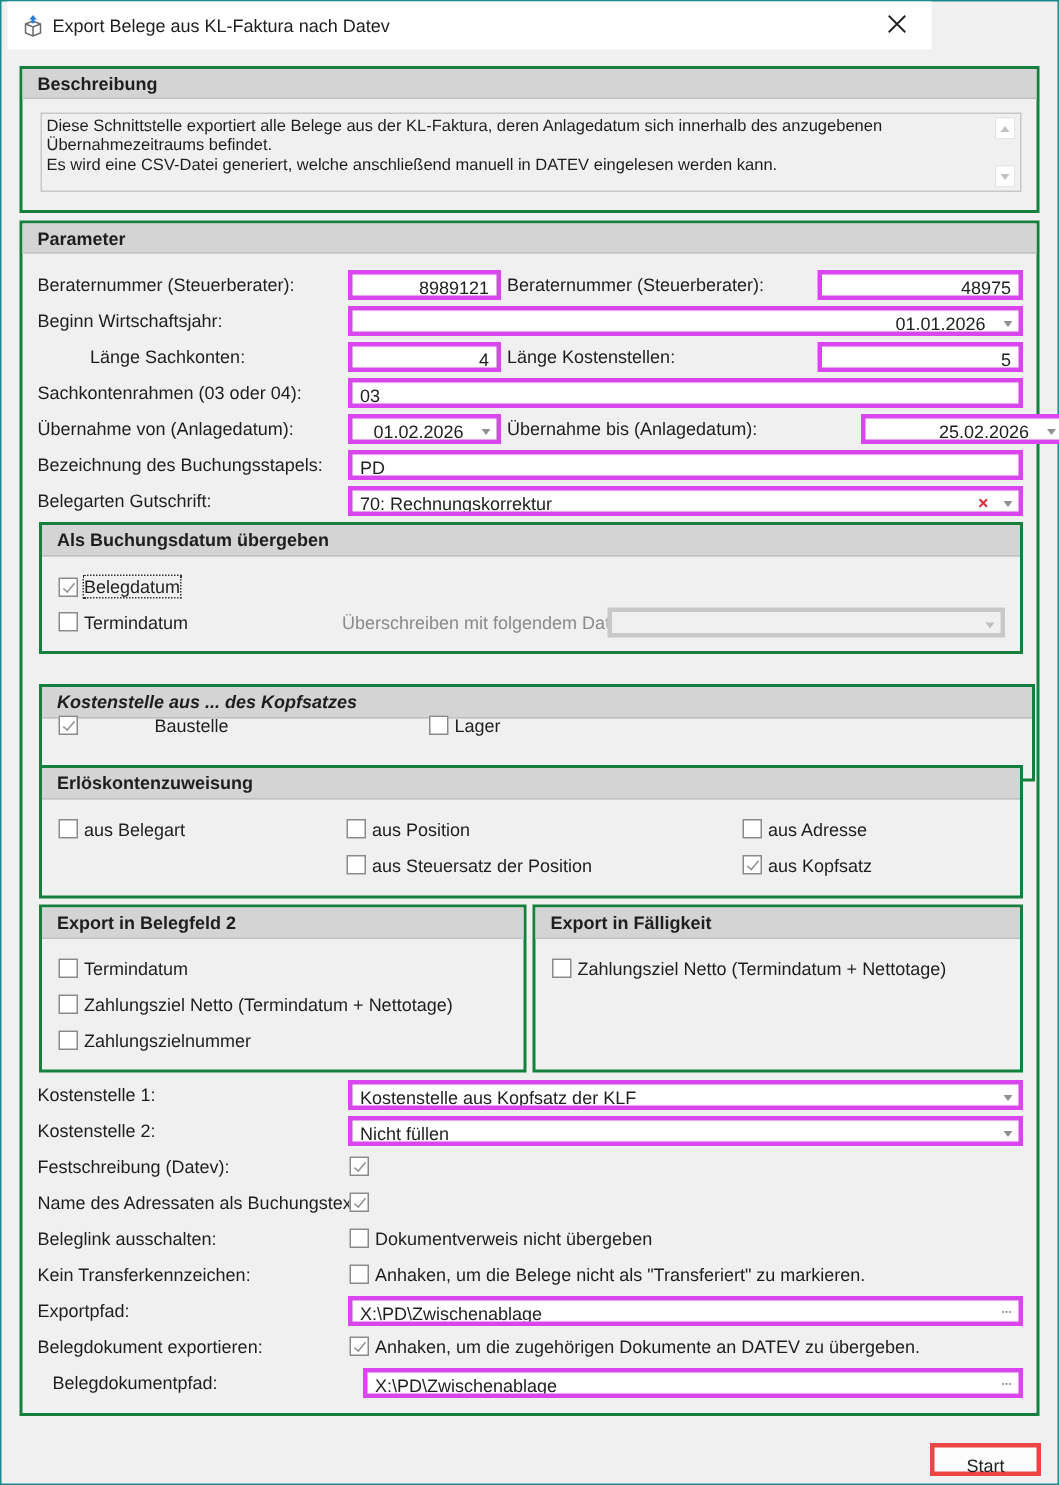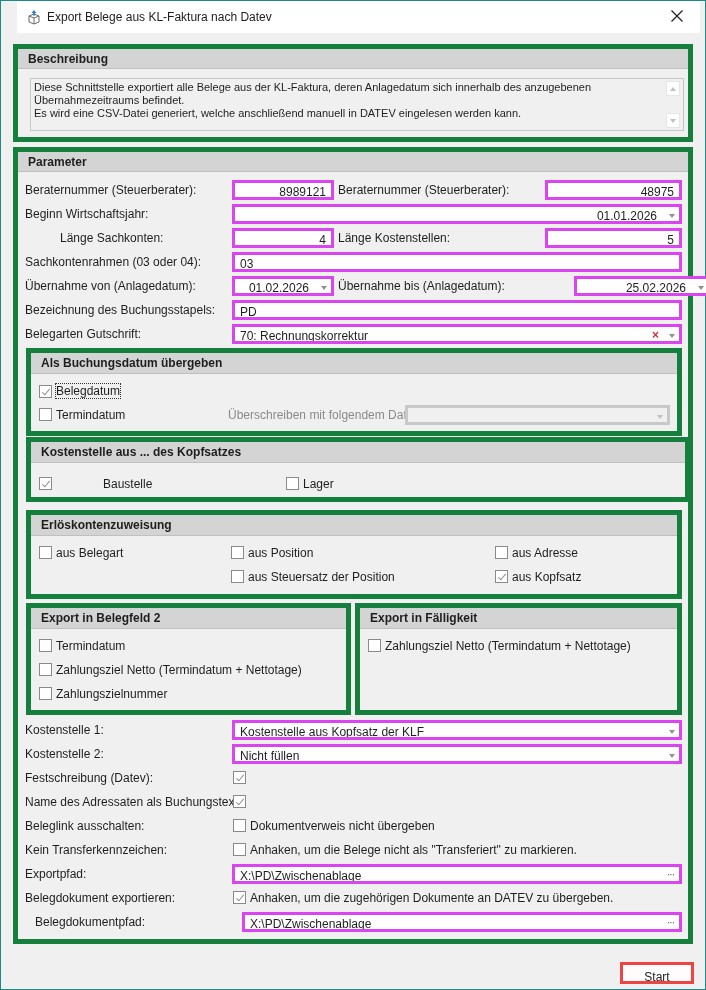--- a/index.html
+++ b/index.html
@@ -1,23 +1,23 @@
 <!DOCTYPE html>
 <html><head>
 <meta charset="utf-8">
 <style>
 * { box-sizing: border-box; margin: 0; padding: 0; }
 html, body { width: 706px; height: 990px; background: #f0f0f0; overflow: hidden; }
 body { font-family: "Liberation Sans", sans-serif; font-size: 12px; color: #1e1e1e; position: relative; }
 .window { position: absolute; left: 0; top: 0; width: 706px; height: 990px; border: 1px solid #1a8a8a; background: #f0f0f0; }
-.titlebar { position: absolute; left: 16px; top: 0; width: 683px; height: 32px; background: #ffffff; }
+.titlebar { position: absolute; left: 4px; top: 0; width: 616px; height: 32px; background: #ffffff; }
 .title-icon { position: absolute; left: 9px; top: 8px; width: 16px; height: 16px; }
 .title-text { position: absolute; left: 30px; top: 9px; font-size: 12px; color: #1e1e1e; }
 .close-btn { position: absolute; right: 0; top: 0; width: 46px; height: 32px; display: flex; align-items: center; justify-content: center; cursor: pointer; }
-.panel { position: absolute; border: 5px solid #15803d; background: #f0f0f0; }
+.panel { position: absolute; border: 2px solid #15803d; background: #f0f0f0; }
 .panel-head { position: absolute; left: 0; top: 0; right: 0; height: 20px; background: #d4d4d4; border-bottom: 1px solid #c0c0c0; font-weight: bold; font-size: 12px; padding: 3px 0 0 10px; color: #1e1e1e; }
 .label { position: absolute; font-size: 12px; color: #1e1e1e; white-space: nowrap; }
 .label.disabled { color: #8a8a8a; }
 .field { position: absolute; height: 20px; background: #ffffff; border: 3px solid #d946ef; font-size: 12px; padding: 2px 5px 0 5px; white-space: nowrap; overflow: hidden; }
 .field.right { text-align: right; }
 .field.disabled { background: #f0f0f0; border-color: #c8c8c8; }
 .field .val { display: inline-block; }
 .field.combo { padding-right: 22px; }
 .dd { position: absolute; right: 4px; top: 7px; width: 0; height: 0; border-left: 3px solid transparent; border-right: 3px solid transparent; border-top: 4px solid #909090; }
 .ellipsis { position: absolute; right: 5px; top: 2px; font-size: 10px; color: #555; letter-spacing: -1px; }
@@ -104,21 +104,21 @@
   <div class="panel" style="left:25px; top:347px; width:656px; height:88px;">
     <div class="panel-head" style="height:21px;">Als Buchungsdatum übergeben</div>
   </div>
   <div class="cb checked" style="left:38px; top:384px;"></div>
   <span class="label focus" style="left:55px; top:383px;">Belegdatum</span>
   <div class="cb" style="left:38px; top:407px;"></div>
   <span class="label" style="left:55px; top:407px;">Termindatum</span>
   <span class="label disabled" style="left:227px; top:407px;">Überschreiben mit folgendem Datum:</span>
   <div class="field disabled combo" style="left:404px; top:404px; width:265px;"><span class="val"></span><span class="dd" style="border-top-color:#c0c0c0;"></span></div>
 
-  <div class="panel" style="left:25px; top:436px; width:664px; height:65px;">
+  <div class="panel" style="left:25px; top:455px; width:664px; height:65px;font-style:italic;">
     <div class="panel-head" style="height:21px;">Kostenstelle aus ... des Kopfsatzes</div>
   </div>
   <div class="cb checked" style="left:38px; top:476px;"></div>
   <span class="label" style="left:55px; top:476px;margin-left:47px;">Baustelle</span>
   <div class="cb" style="left:285px; top:476px;"></div>
   <span class="label" style="left:302px; top:476px;">Lager</span>
 
   <div class="panel" style="left:25px; top:509px; width:656px; height:89px;">
     <div class="panel-head" style="height:21px;">Erlöskontenzuweisung</div>
   </div>

